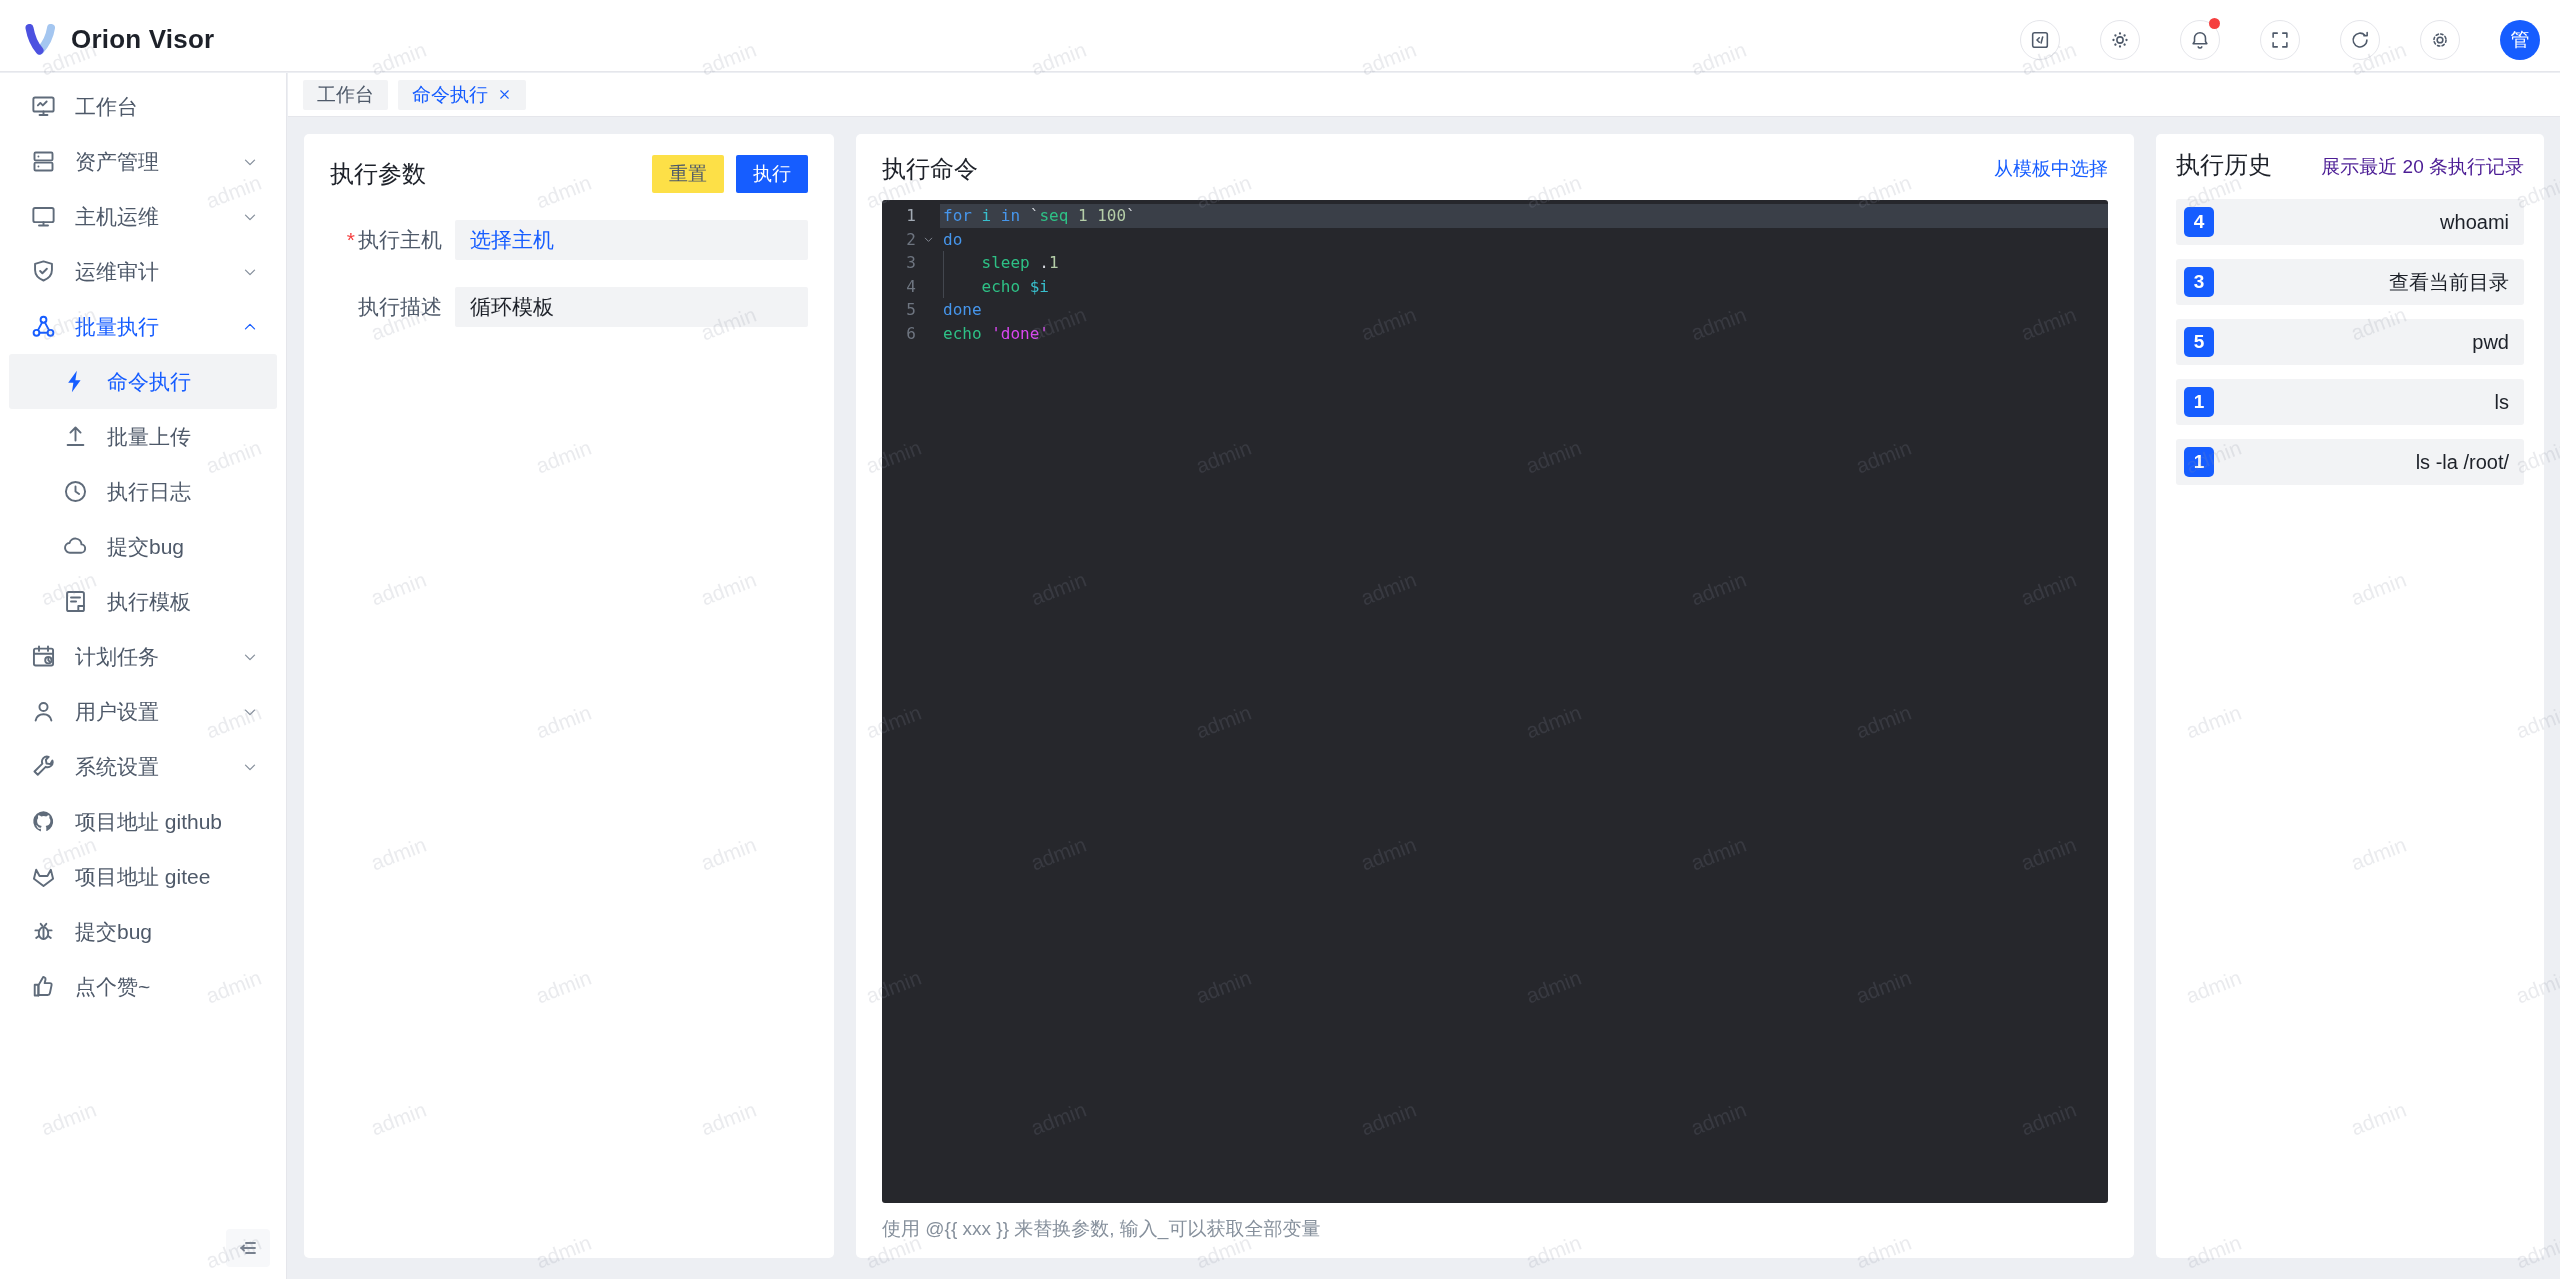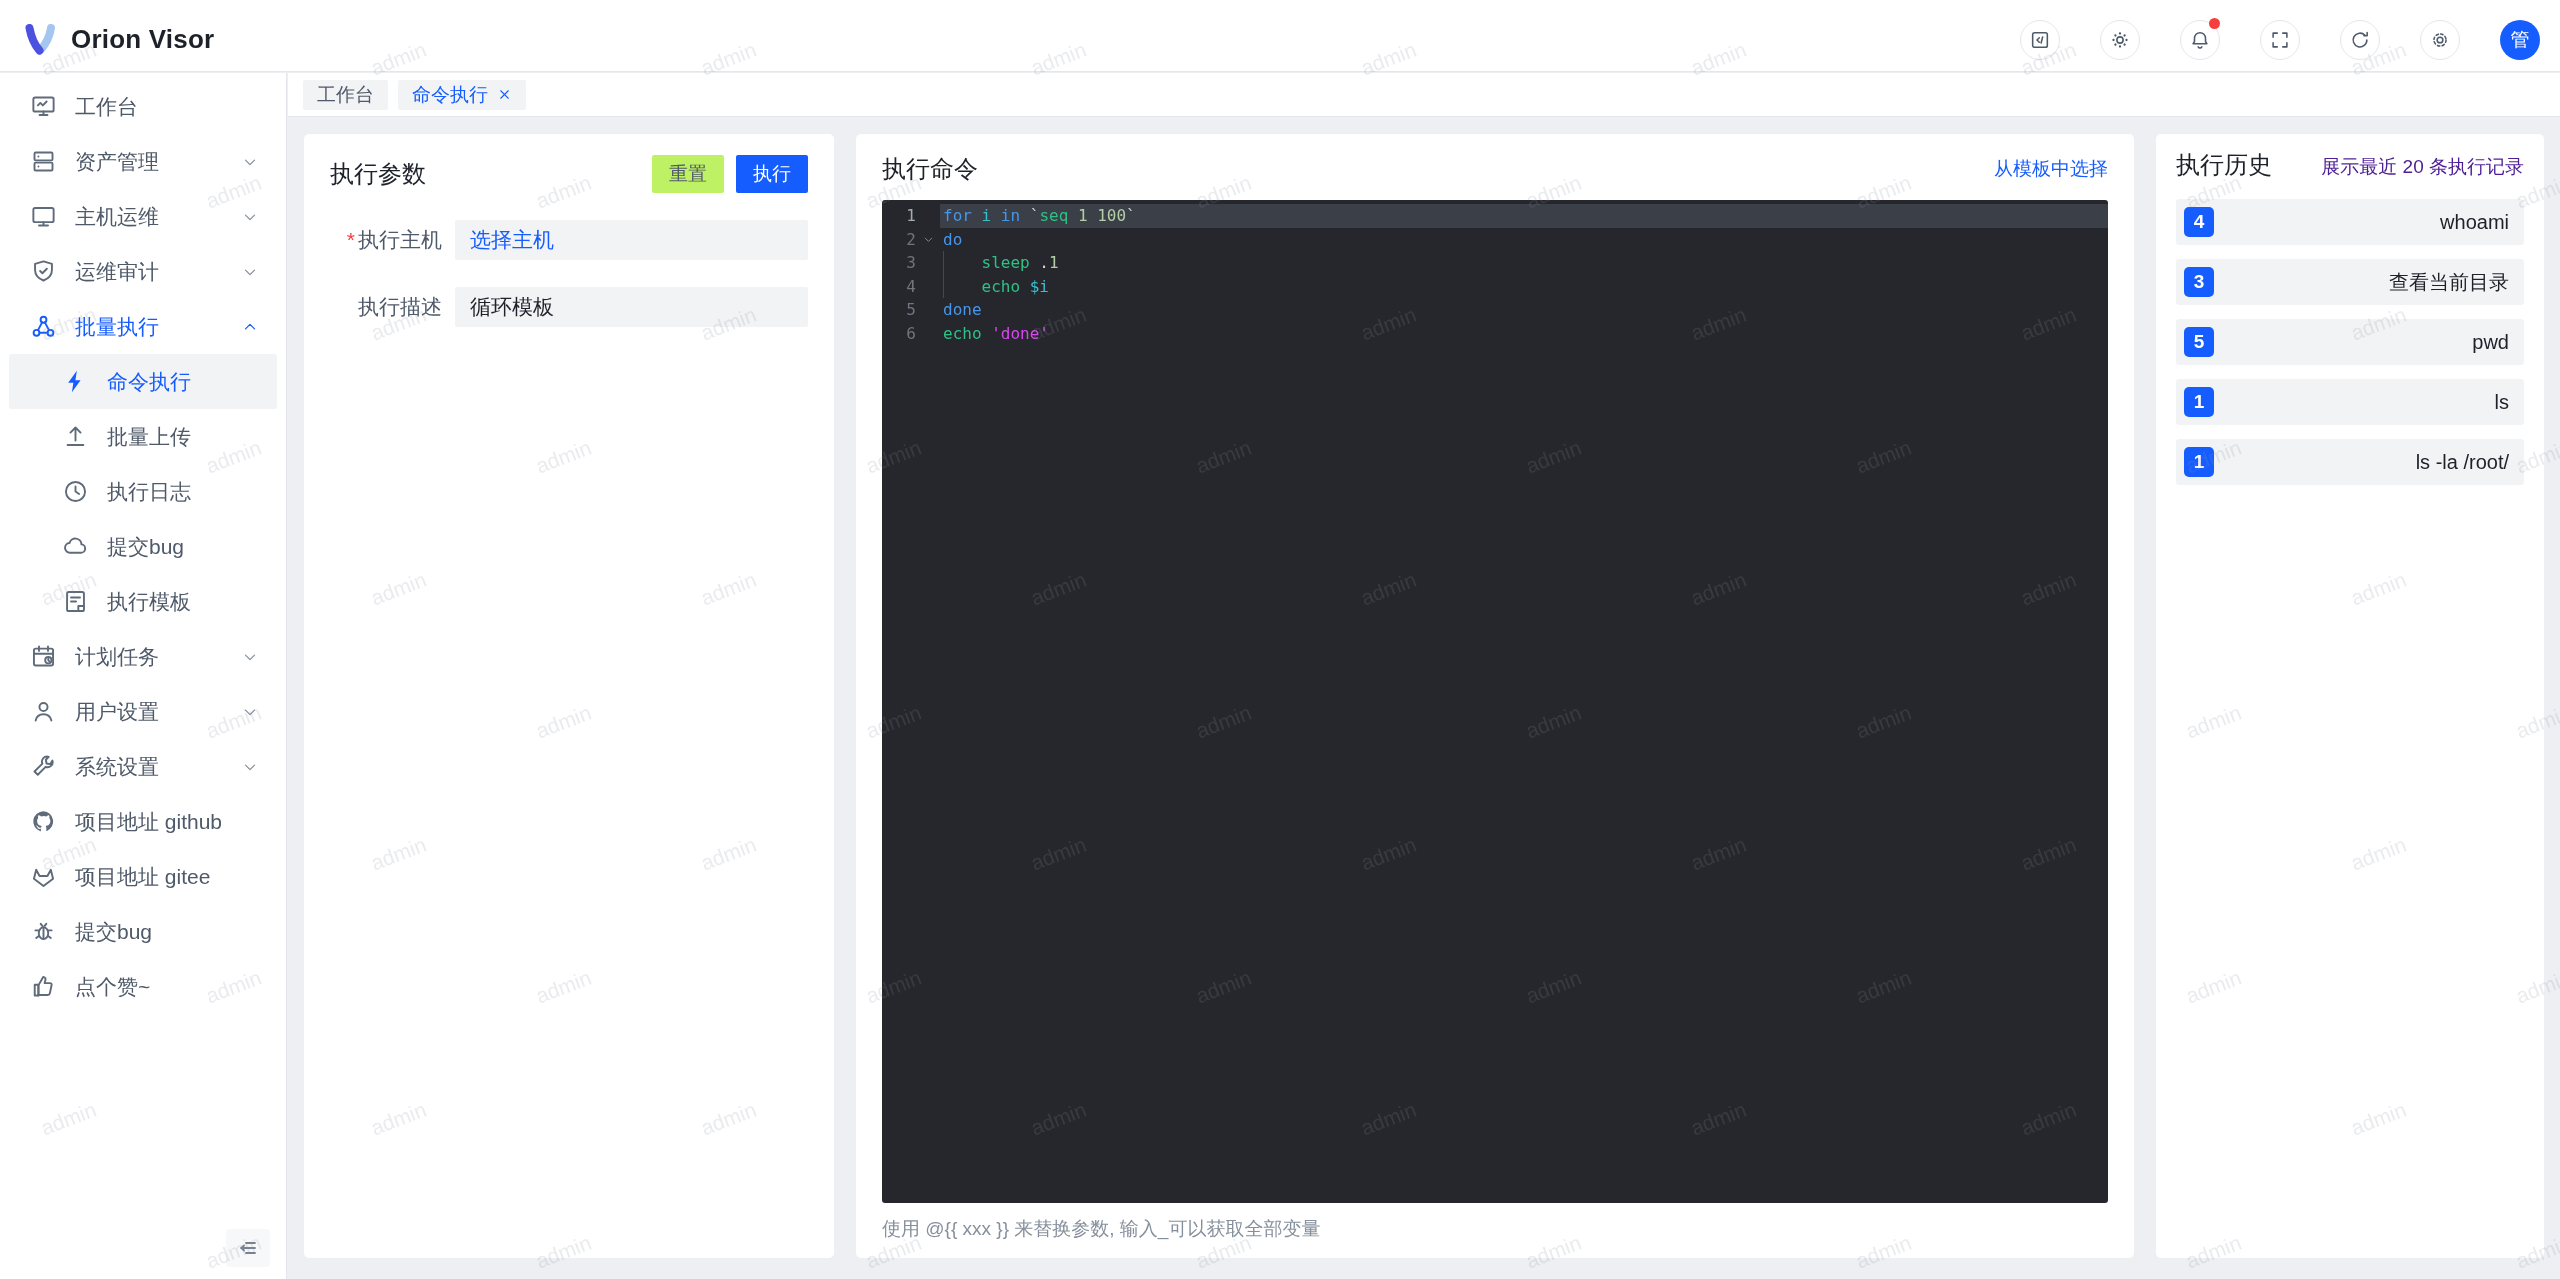--- a/index.html
+++ b/index.html
@@ -45,21 +45,21 @@
   
   .content{position:absolute;top:118px;left:288px;right:0;bottom:0;padding:16px 16px 21px;display:flex;gap:22px}
   .card{background:#fff;border-radius:5px}
   .card-title{font-size:24px;font-weight:400;color:#1d2129;white-space:nowrap}
 
   
   .card1{width:530px;padding:21px 26px;display:flex;flex-direction:column;flex:none}
   .card-head{display:flex;align-items:center}
   .btns{margin-left:auto;display:flex;gap:12px}
   .btn{height:38px;padding:0 17px;border-radius:2px;font-size:19px;display:flex;align-items:center;cursor:pointer;border:none}
-  .btn.ghost{background:#bef264;color:#4e5969}
+  .btn.ghost{background:#fde047;color:#4e5969}
   .btn.primary{background:#165dff;color:#fff}
   .frow{display:flex;align-items:center;margin-top:27px}
   .flabel{width:112px;text-align:right;font-size:21px;color:#4e5969;margin-right:13px;flex:none;white-space:nowrap}
   .star{color:#f53f3f;margin-right:3px}
   .finput{flex:1;height:40px;background:#f2f3f5;border-radius:2px;display:flex;align-items:center;padding:0 15px;font-size:21px;color:#1d2129;cursor:text}
   .finput.link{color:#165dff;cursor:pointer}
   .finput.small{flex:none;width:165px}
   .funit{margin-left:auto;color:#4e5969}
   .flabel2{font-size:21px;color:#4e5969;margin-left:42px;margin-right:16px;white-space:nowrap}
   .switch{width:48px;height:29px;background:#e2e4e9;border-radius:4px;position:relative;flex:none;cursor:pointer}

